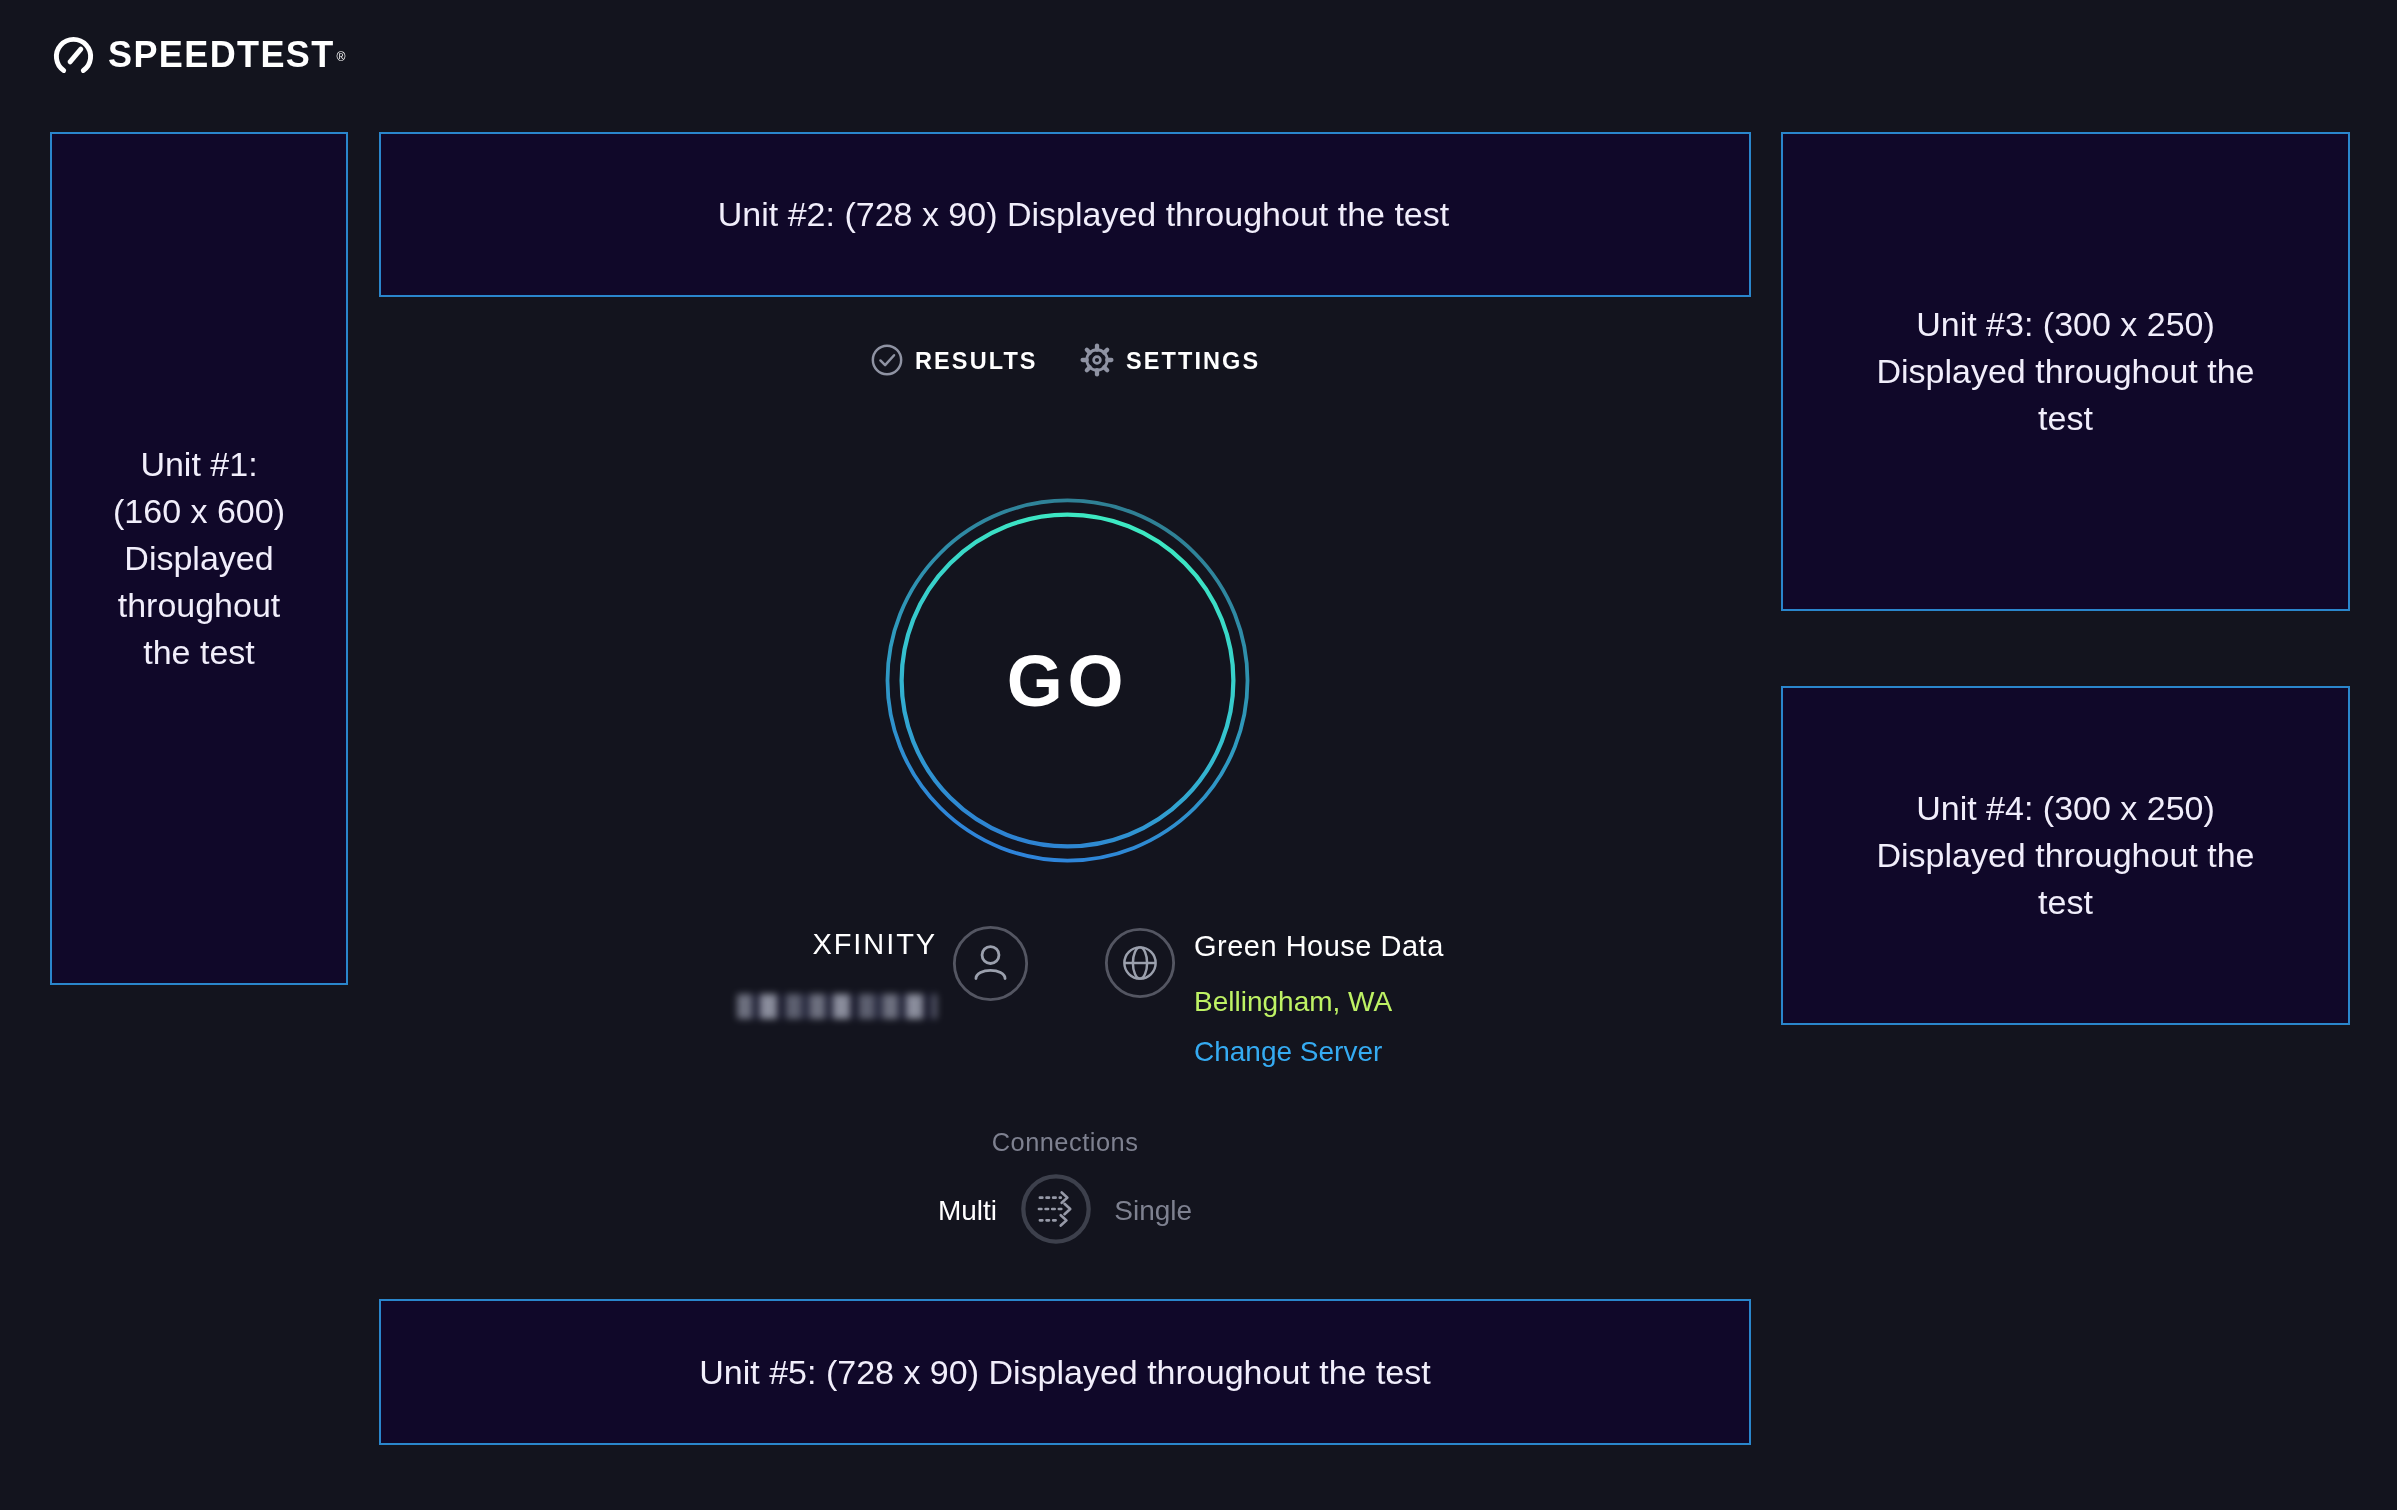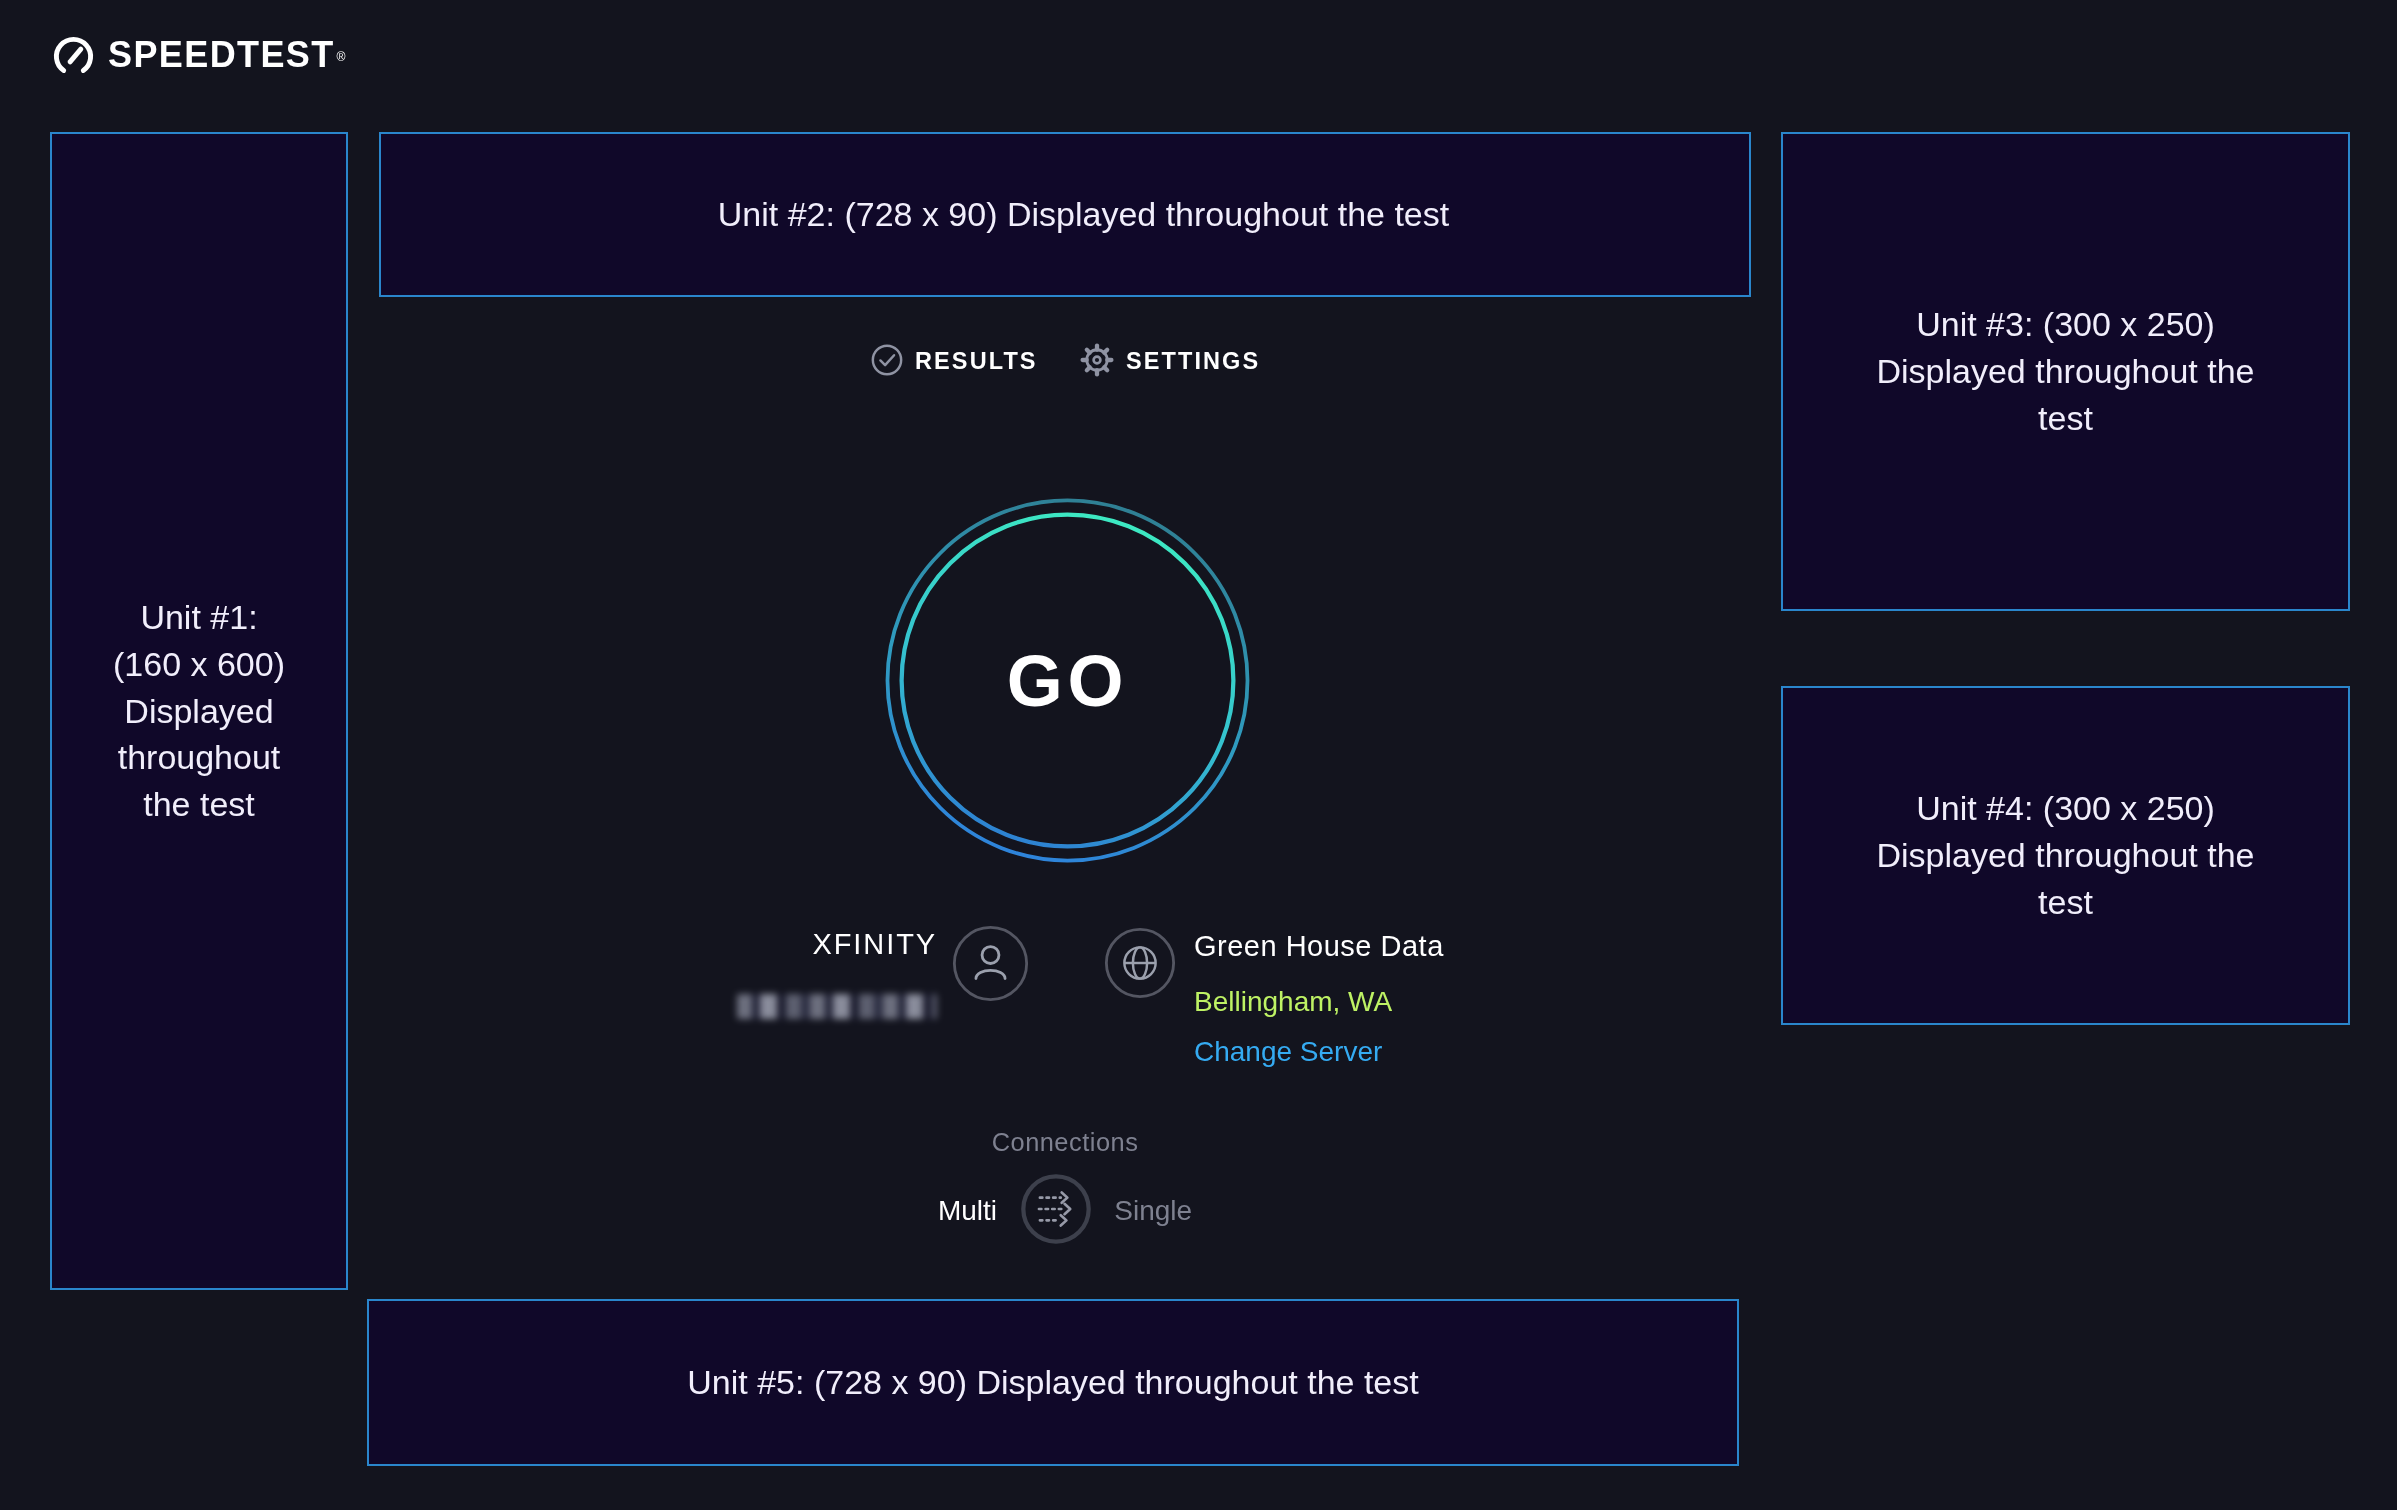--- a/index.html
+++ b/index.html
@@ -13,27 +13,27 @@
   .logo-text{color:#ffffff;font-size:36px;font-weight:700;letter-spacing:1.4px;line-height:43px;}
   .logo-tm{color:#ffffff;font-size:12.2px;font-weight:400;line-height:19px;margin-left:1.9px;}
   .nav{display:flex;align-items:center;gap:44px;margin-right:81px;}
   .nav-item{color:#ffffff;font-size:28px;font-weight:400;letter-spacing:0.3px;cursor:pointer;text-decoration:none;}
   .nav-login{display:flex;align-items:center;gap:9.4px;}
 
   
   .ad{position:absolute;background:#100829;border:2.8px solid #2a86cc;box-sizing:border-box;
       display:flex;align-items:center;justify-content:center;text-align:center;cursor:pointer;}
   .ad-text{color:#f1eefb;font-size:34px;line-height:1.38;font-weight:400;}
-  .ad-left  {left:50px;  top:132px;  width:298px;  height:1158px;}
+  .ad-left  {left:50px;  top:132px;  width:298px;  height:853px;}
   .ad-left .ad-text{max-width:193px;}
   .ad-top   {left:379px; top:132px;  width:1372px; height:165px;padding-left:37px;}
   .ad-r1    {left:1781px;top:132px;  width:569px;  height:479px;}
   .ad-r2    {left:1781px;top:686px;  width:569px;  height:339px;}
   .ad-r1 .ad-text,.ad-r2 .ad-text{max-width:395px;}
-  .ad-bottom{left:367px; top:1299px; width:1372px; height:167px;}
+  .ad-bottom{left:379px; top:1299px; width:1372px; height:146px;}
 
   
   .tabs{position:absolute;left:379px;top:342px;width:1372px;display:flex;justify-content:center;gap:41px;}
   .tab{display:flex;align-items:center;gap:11.3px;cursor:pointer;}
   .tab-label{color:#ffffff;font-size:23.5px;font-weight:700;letter-spacing:2.1px;text-align:center;}
 
   
   .go-wrap{position:absolute;left:879px;top:492px;width:377px;height:377px;cursor:pointer;}
   .go-wrap svg{position:absolute;left:0;top:0;}
   .go-label{position:absolute;left:0;top:0;width:100%;height:100%;display:flex;align-items:center;justify-content:center;

